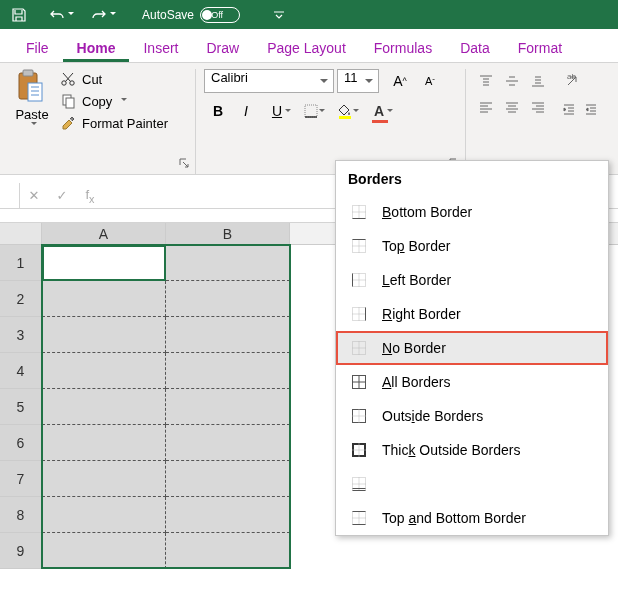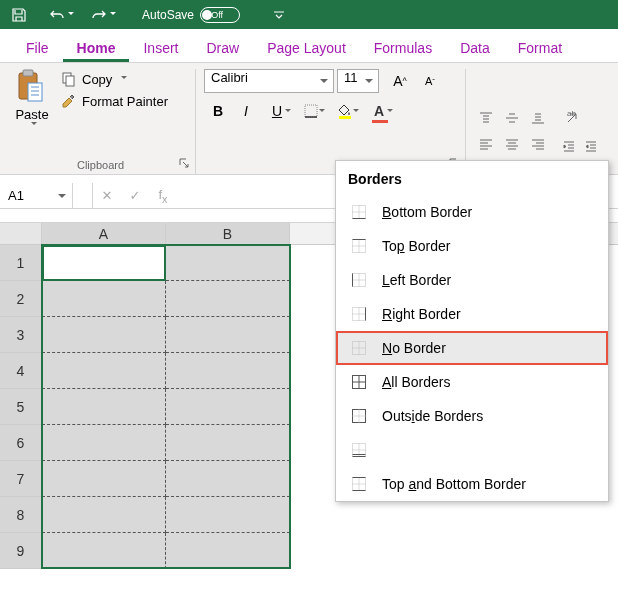--- a/index.html
+++ b/index.html
@@ -145,41 +145,48 @@
               <path d="M17 18h8M17 22h8M17 26h8" stroke="#5a8fce"></path>
             </svg>
         </div>
         <span class="paste-label">Paste</span>
         <span class="caret-dn" style="color:#666;"></span>
       </div>
       <div class="clip-items">
         <div class="clip-item">
           <span class="small-icon">
             <svg width="16" height="16" viewBox="0 0 16 16">
+                <circle cx="4" cy="12" r="2.2" fill="none" stroke="#333"></circle>
+                <circle cx="12" cy="12" r="2.2" fill="none" stroke="#333"></circle>
+                <path d="M5.5 10.5L13 2M10.5 10.5L3 2" stroke="#333"></path>
+              </svg>
+          </span>
+          <span>Cut</span>
+        </div>
+        <div class="clip-item">
+          <span class="small-icon">
+            <svg width="16" height="16" viewBox="0 0 16 16">
                 <rect x="3" y="2" width="8" height="10" fill="#fff" stroke="#666"></rect>
                 <rect x="6" y="5" width="8" height="10" fill="#fff" stroke="#666"></rect>
               </svg>
           </span>
           <span>Copy</span>
           <span class="caret-dn" style="color:#666;"></span>
         </div>
         <div class="clip-item">
           <span class="small-icon">
             <svg width="16" height="16" viewBox="0 0 16 16">
                 <path d="M3 11l6-6 3 3-6 6H3v-3z" fill="#e0b050" stroke="#9b7a30"></path>
                 <path d="M10 4l2-2 2 2-2 2" fill="#888" stroke="#555"></path>
               </svg>
           </span>
           <span>Format Painter</span>
         </div>
       </div>
     </div>
-    <div class="rg-label">
-        <span>Clipboard</span>
-      </div>
     <div class="dlg-launcher">
       <svg width="10" height="10" viewBox="0 0 10 10">
           <path d="M1 1h6M1 1v6M4 4l5 5M9 6v3H6" stroke="#666" fill="none"></path>
         </svg>
     </div>
   </div>
 
   <div class="rg" style="width:270px;">
     <div class="rg-content" style="flex-direction:column;">
       <div class="font-top">
@@ -220,21 +227,21 @@
     </div>
     <div class="rg-label"></div>
     <div class="dlg-launcher">
       <svg width="10" height="10" viewBox="0 0 10 10">
           <path d="M1 1h6M1 1v6M4 4l5 5M9 6v3H6" stroke="#666" fill="none"></path>
         </svg>
     </div>
   </div>
 
   <div class="rg" style="border-right:none;">
-    <div class="rg-content" style="flex-direction:column;gap:4px;margin-top:37px;">
+    <div class="rg-content" style="flex-direction:column;gap:4px;">
       <div style="display:flex;gap:2px;">
         <div class="align-grid">
           <div class="align-cell">
               <svg width="16" height="16">
                 <path d="M2 3h12M5 6h6M5 9h6M5 12h6" stroke="#666"></path>
               </svg>
             </div>
           <div class="align-cell">
               <svg width="16" height="16">
                 <path d="M5 4h6M2 8h12M5 12h6" stroke="#666"></path>
@@ -281,23 +288,20 @@
               </div>
           </div>
         </div>
       </div>
     </div>
   </div>
 </div>
 
 <div style="height:8px;background:#fff;"></div>
 <div class="formula-row">
-  <div class="name-box">
-      <span>A1</span>
-    </div>
   <div class="fb-spacer"></div>
   <div class="fb-btn2">✕</div>
   <div class="fb-btn2">✓</div>
   <div class="fb-btn2">
       <span class="fx-label">f<sub>x</sub></span>
     </div>
   <input class="formula-input" style="">
 </div>
 <div style="height:14px;background:#fff;border-bottom:1px solid #d4d4d4;"></div>
 
@@ -430,20 +434,29 @@
           <svg width="16" height="16">
             <rect x="1.5" y="1.5" width="13" height="13" fill="none" stroke="#555" stroke-width="1"></rect>
             <path d="M8 1.5v13M1.5 8h13" stroke="#bbb" stroke-dasharray="1 1"></path>
           </svg>
         </span>
         <span class="bm-label">Outs<u>i</u>de Borders</span>
       </div>
       <div class="bm-item">
         <span class="bm-icon">
           <svg width="16" height="16">
+            <rect x="2" y="2" width="12" height="12" fill="none" stroke="#333" stroke-width="2"></rect>
+            <path d="M8 1.5v13M1.5 8h13" stroke="#bbb" stroke-dasharray="1 1"></path>
+          </svg>
+        </span>
+        <span class="bm-label">Thic<u>k</u> Outside Borders</span>
+      </div>
+      <div class="bm-item">
+        <span class="bm-icon">
+          <svg width="16" height="16">
             <rect x="1.5" y="1.5" width="13" height="13" fill="none" stroke="#bbb" stroke-dasharray="1 1"></rect>
             <path d="M8 1.5v13M1.5 8h13" stroke="#bbb" stroke-dasharray="1 1"></path>
             <path d="M1.5 12.5h13M1.5 14.5h13" stroke="#555" stroke-width="1"></path>
           </svg>
         </span>
       </div>
       <div class="bm-item">
         <span class="bm-icon">
           <svg width="16" height="16">
             <rect x="1.5" y="1.5" width="13" height="13" fill="none" stroke="#bbb" stroke-dasharray="1 1"></rect>

